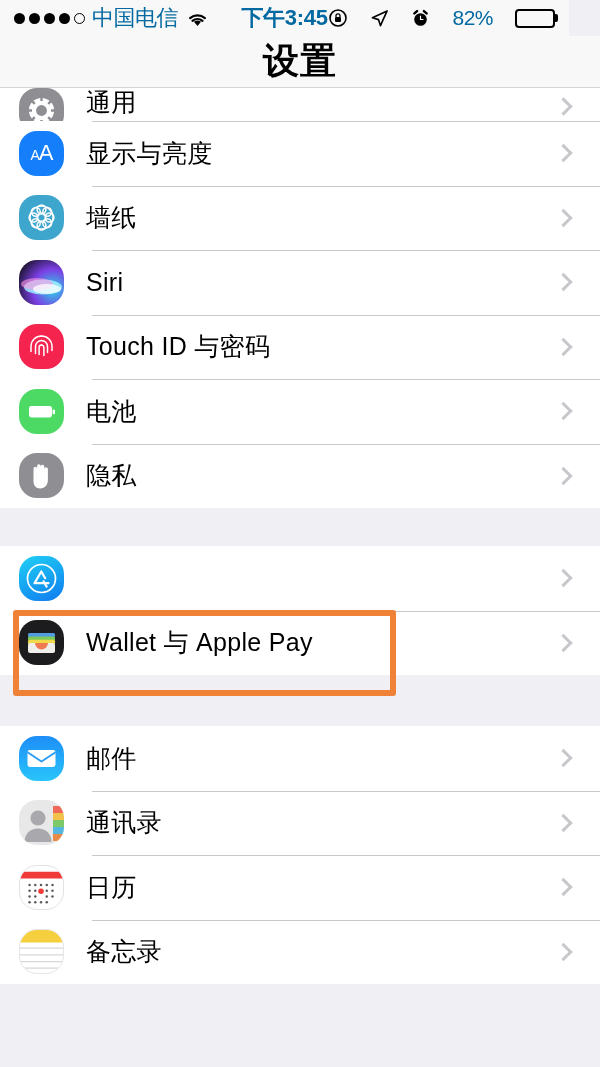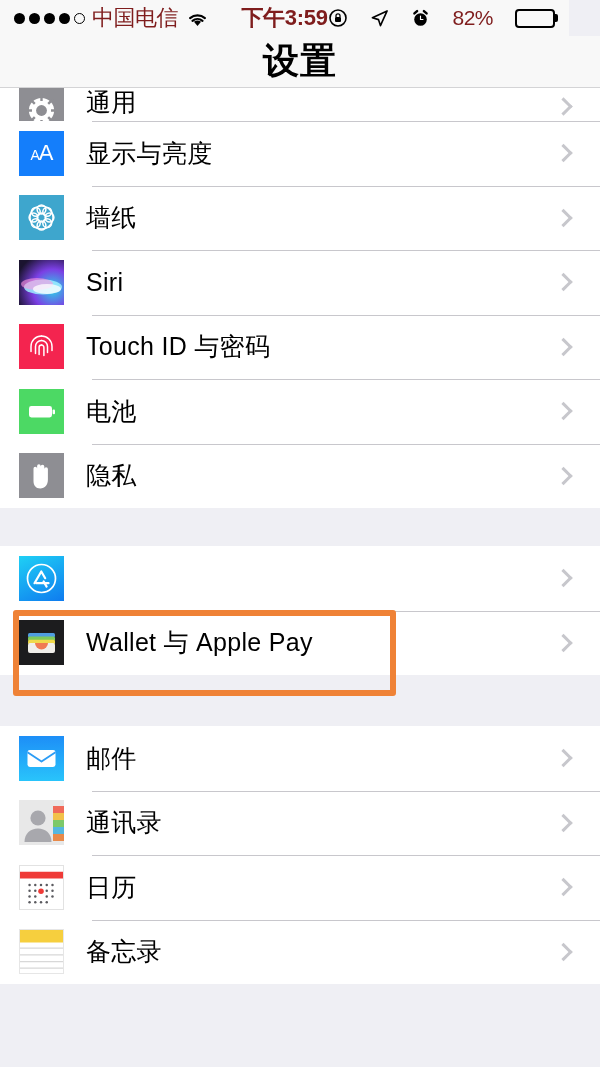--- a/index.html
+++ b/index.html
@@ -16,21 +16,21 @@
     overflow: hidden;
   }
 
   
   #status-bar {
     position: absolute; top: 0; left: 0;
     width: 569px; height: 36px;
     background: #f8f8f8;
     display: flex; align-items: center;
     padding: 0 14px;
-    font-size: 21px; color: #7f1d1d;
+    font-size: 21px; color: #0369a1;
   }
   .sb-left { display: flex; align-items: center; gap: 7px; flex: 0 0 auto; }
   .sb-dots { display: flex; align-items: center; gap: 4px; }
   .dot { width: 11px; height: 11px; border-radius: 50%; background: #000; }
   .dot.hollow { background: transparent; border: 1.6px solid #000; }
   .carrier { font-size: 22px; letter-spacing: -0.5px; }
   .sb-center {
     position: absolute; left: 0; right: 0; top: 0; height: 36px;
     display: flex; align-items: center; justify-content: center;
     font-size: 22px; font-weight: 600; letter-spacing: -0.3px;
@@ -77,21 +77,21 @@
     display: flex; align-items: center;
     background: #fff;
     padding-left: 19px;
   }
   .row + .row::before {
     content: ""; position: absolute; top: 0; left: 92px; right: 0;
     height: 1px; background: #c8c7cc;
   }
   .row-icon {
     width: 45px; height: 45px; flex: 0 0 45px;
-    border-radius: 0; position: relative; overflow: hidden;
+    border-radius: 18px; position: relative; overflow: hidden;
     display: flex; align-items: center; justify-content: center;
   }
   .row-label {
     margin-left: 22px;
     font-size: 25px; color: #000; letter-spacing: 0.3px;
     white-space: nowrap;
   }
   .chevron {
     position: absolute; right: 30px; top: 50%;
     width: 13px; height: 13px;
@@ -153,21 +153,21 @@
       <span class="carrier">中国电信</span>
       <span style="display:inline-block;width:25px;height:19px;">
         <svg viewBox="0 0 24 18" width="25" height="19">
           <path d="M12 16.2 L8.6 12.1 a5.6 5.6 0 0 1 6.8 0 Z" fill="#000"></path>
           <path d="M4.9 8.6 a11 11 0 0 1 14.2 0" stroke="#000" stroke-width="2.1" fill="none" stroke-linecap="round"></path>
           <path d="M7.2 11.2 a7.5 7.5 0 0 1 9.6 0" stroke="#000" stroke-width="2.1" fill="none" stroke-linecap="round"></path>
         </svg>
       </span>
     </div>
 
-    <div class="sb-center">下午3:59</div>
+    <div class="sb-center">下午3:45</div>
 
     <div class="sb-right">
       <span style="display:inline-block;width:20px;height:20px;">
         <svg viewBox="0 0 20 20" width="20" height="20">
           <circle cx="10" cy="10" r="8" fill="none" stroke="#000" stroke-width="1.6"></circle>
           <rect x="7" y="9" width="6" height="5" rx="1" fill="#000"></rect>
           <path d="M8 9 V7.8 a2 2 0 0 1 4 0 V9" fill="none" stroke="#000" stroke-width="1.3"></path>
         </svg>
       </span>
       <span style="display:inline-block;width:19px;height:19px;">

